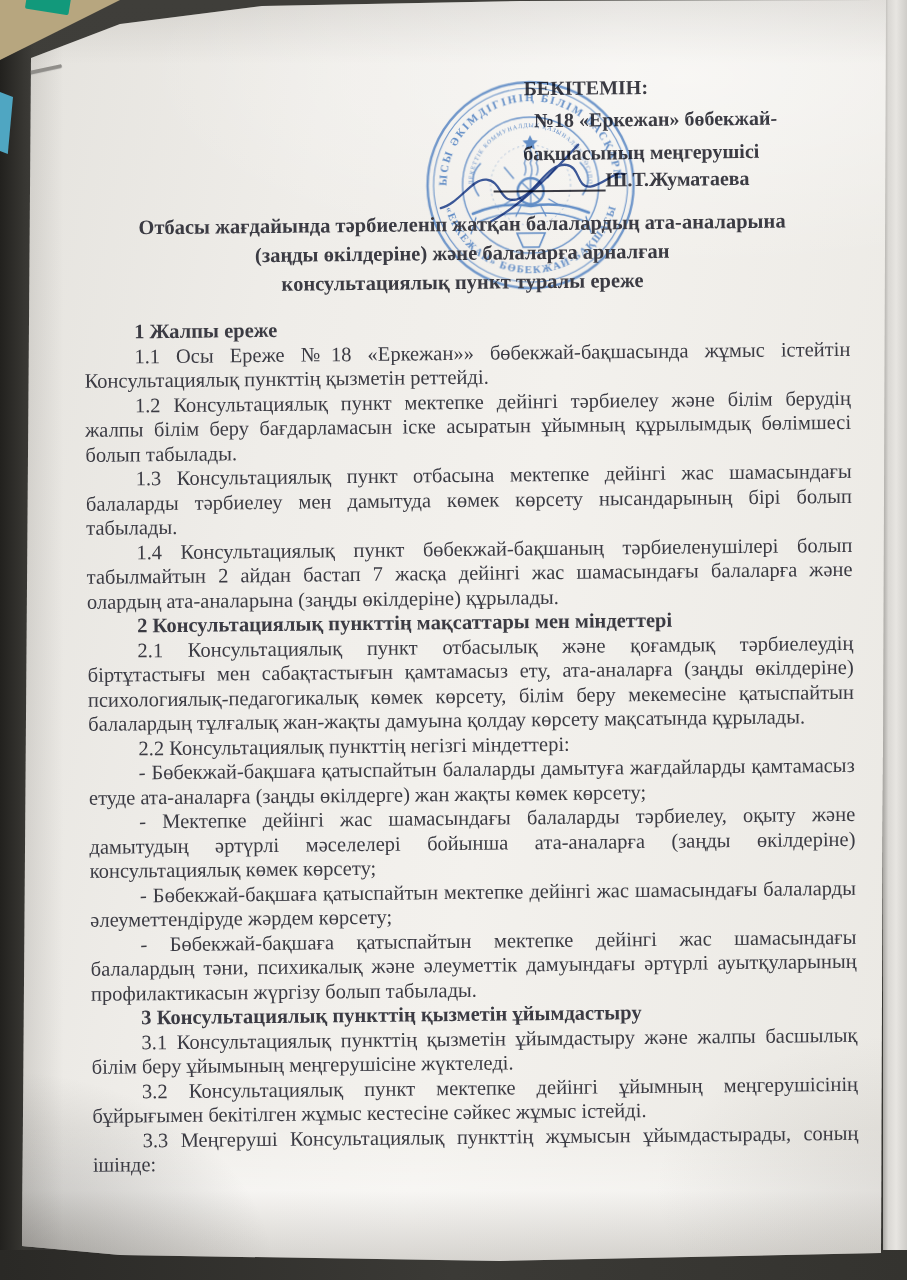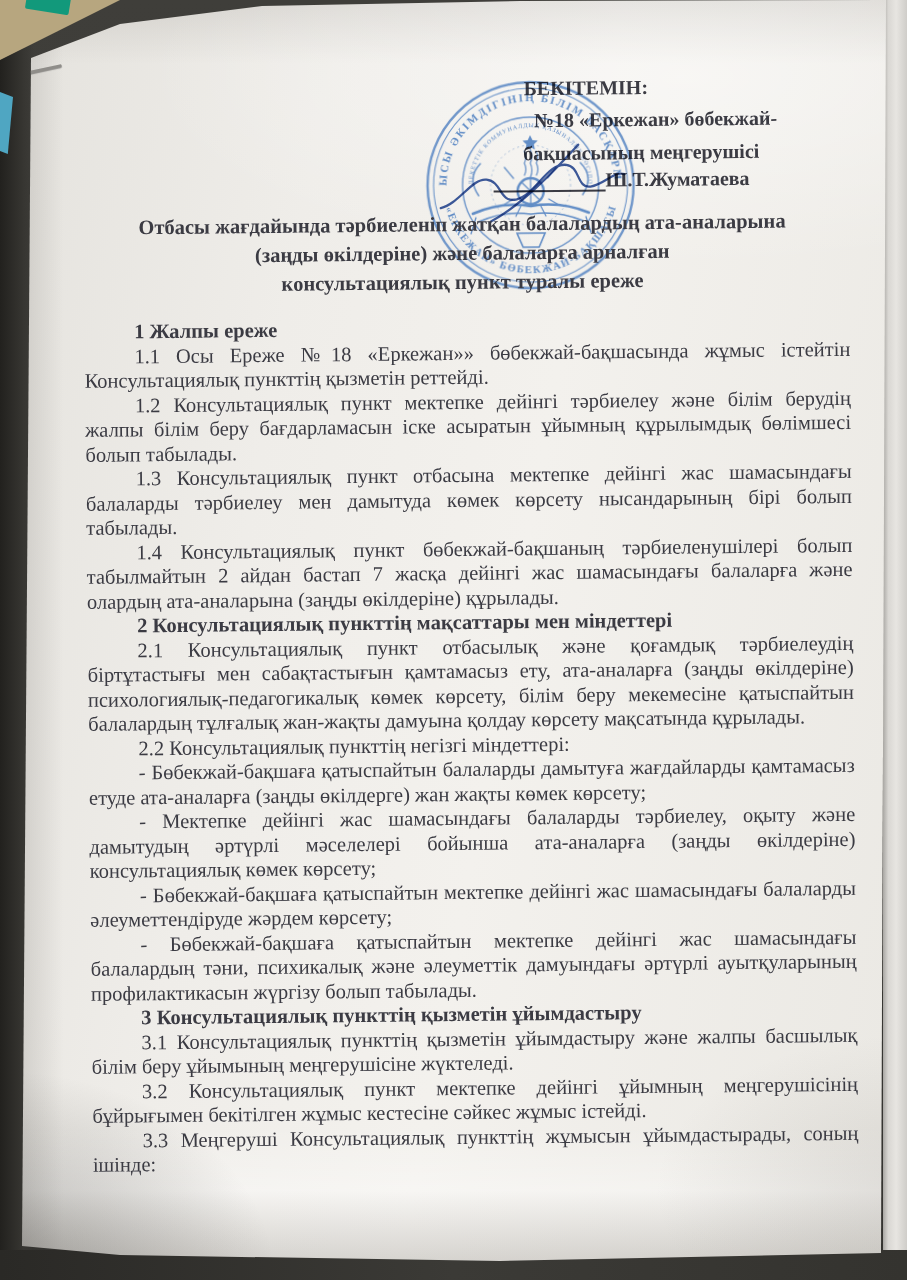--- a/index.html
+++ b/index.html
@@ -22,21 +22,21 @@
   
   .paper{position:absolute;left:0;top:0;width:907px;height:1280px;
          clip-path:polygon(31px 58px,120px 24px,262px 6px,520px 1px,886px 0px,
                            881px 1253px,500px 1261px,120px 1255px,22px 1246px);
          background:
            radial-gradient(500px 380px at 0% 100%,rgba(70,68,64,.40),transparent 55%),
            radial-gradient(420px 260px at 100% 93%,rgba(120,115,108,.16),transparent 60%),
            radial-gradient(900px 320px at 75% 6%,rgba(255,255,255,.45),transparent 60%),
            linear-gradient(90deg,rgba(100,96,90,.28),transparent 7%),
            linear-gradient(to bottom,rgba(120,115,108,.18),transparent 5%,transparent 88%,rgba(255,255,255,.35) 93%,rgba(130,126,120,.28) 99%),
-           linear-gradient(100deg,#e4e2dd 0%,#efede9 30%,#f3f1ed 55%,#eae8e3 100%); border-radius: 23px;}
+           linear-gradient(100deg,#e4e2dd 0%,#efede9 30%,#f3f1ed 55%,#eae8e3 100%);}
   .staple{position:absolute;left:24px;top:68px;width:38px;height:3px;background:#8f8d89;
          border-radius:2px;transform:rotate(-12deg);box-shadow:0 1px 1px rgba(0,0,0,.35);}
   
   .content{position:absolute;inset:0;transform:rotate(-0.6deg);transform-origin:50% 40%;color:#3b3b43;}
   .appr{position:absolute;font-weight:bold;font-size:20px;white-space:nowrap;}
   .a1{left:528px;top:78px;}
   .a2{left:538px;top:110px;}
   .a3{left:527px;top:143px;}
   .sigrow{position:absolute;left:497px;top:170px;font-weight:bold;font-size:20px;white-space:nowrap;}
   .sigline{display:inline-block;width:112px;border-bottom:2px solid #3b3b43;height:20px;vertical-align:bottom;}

